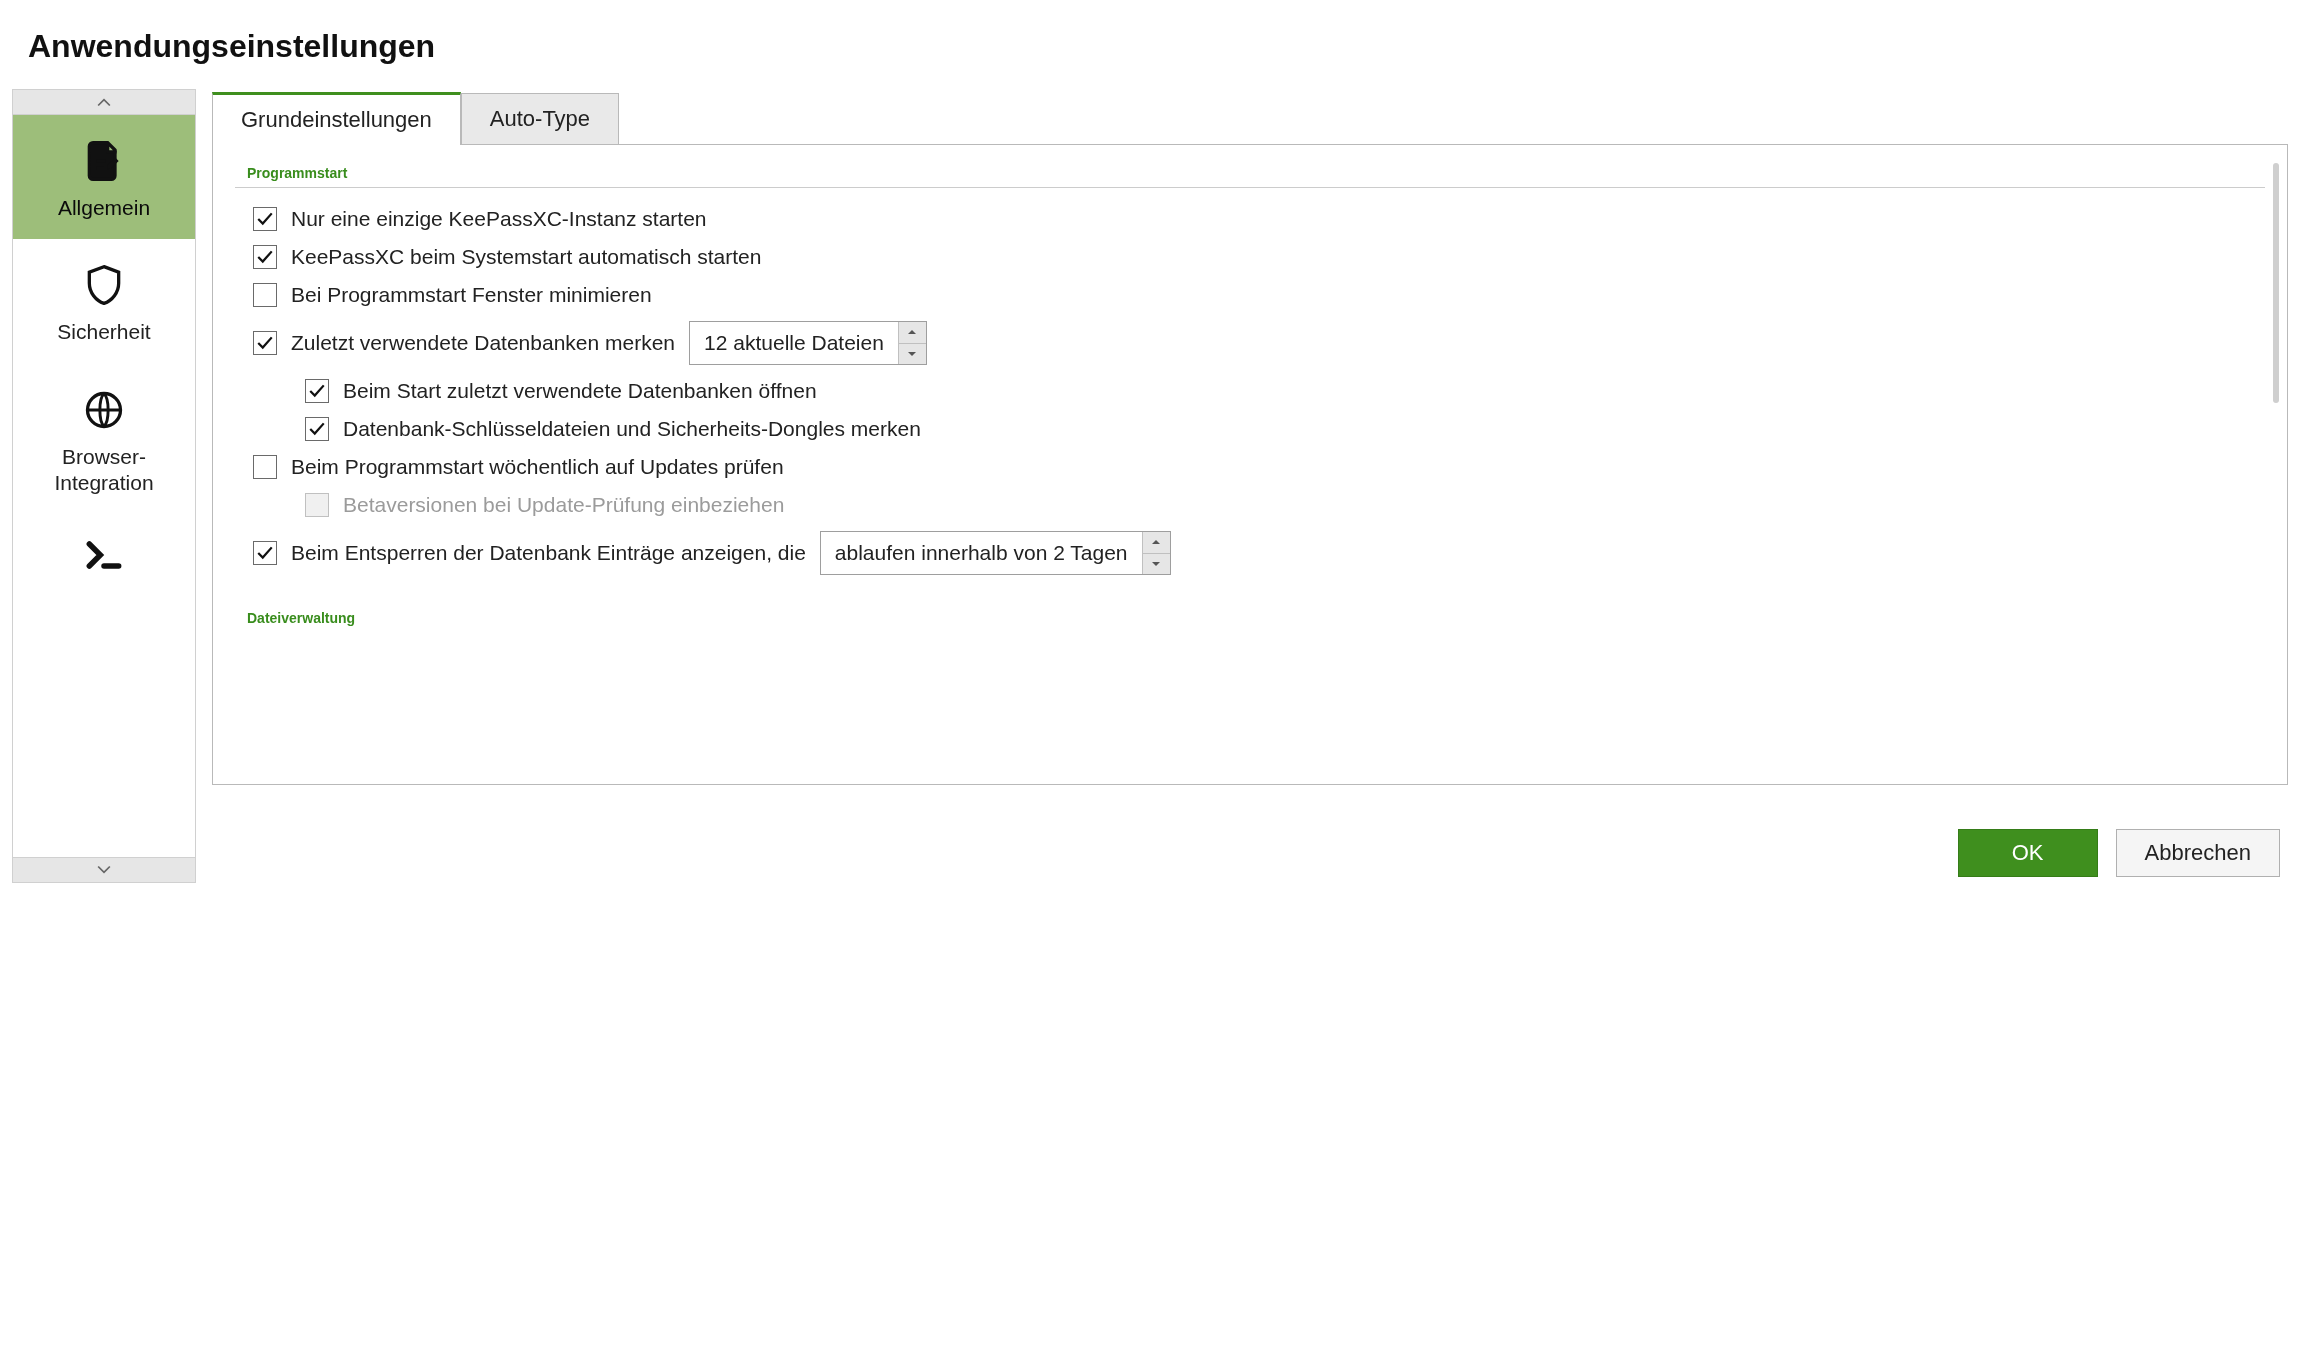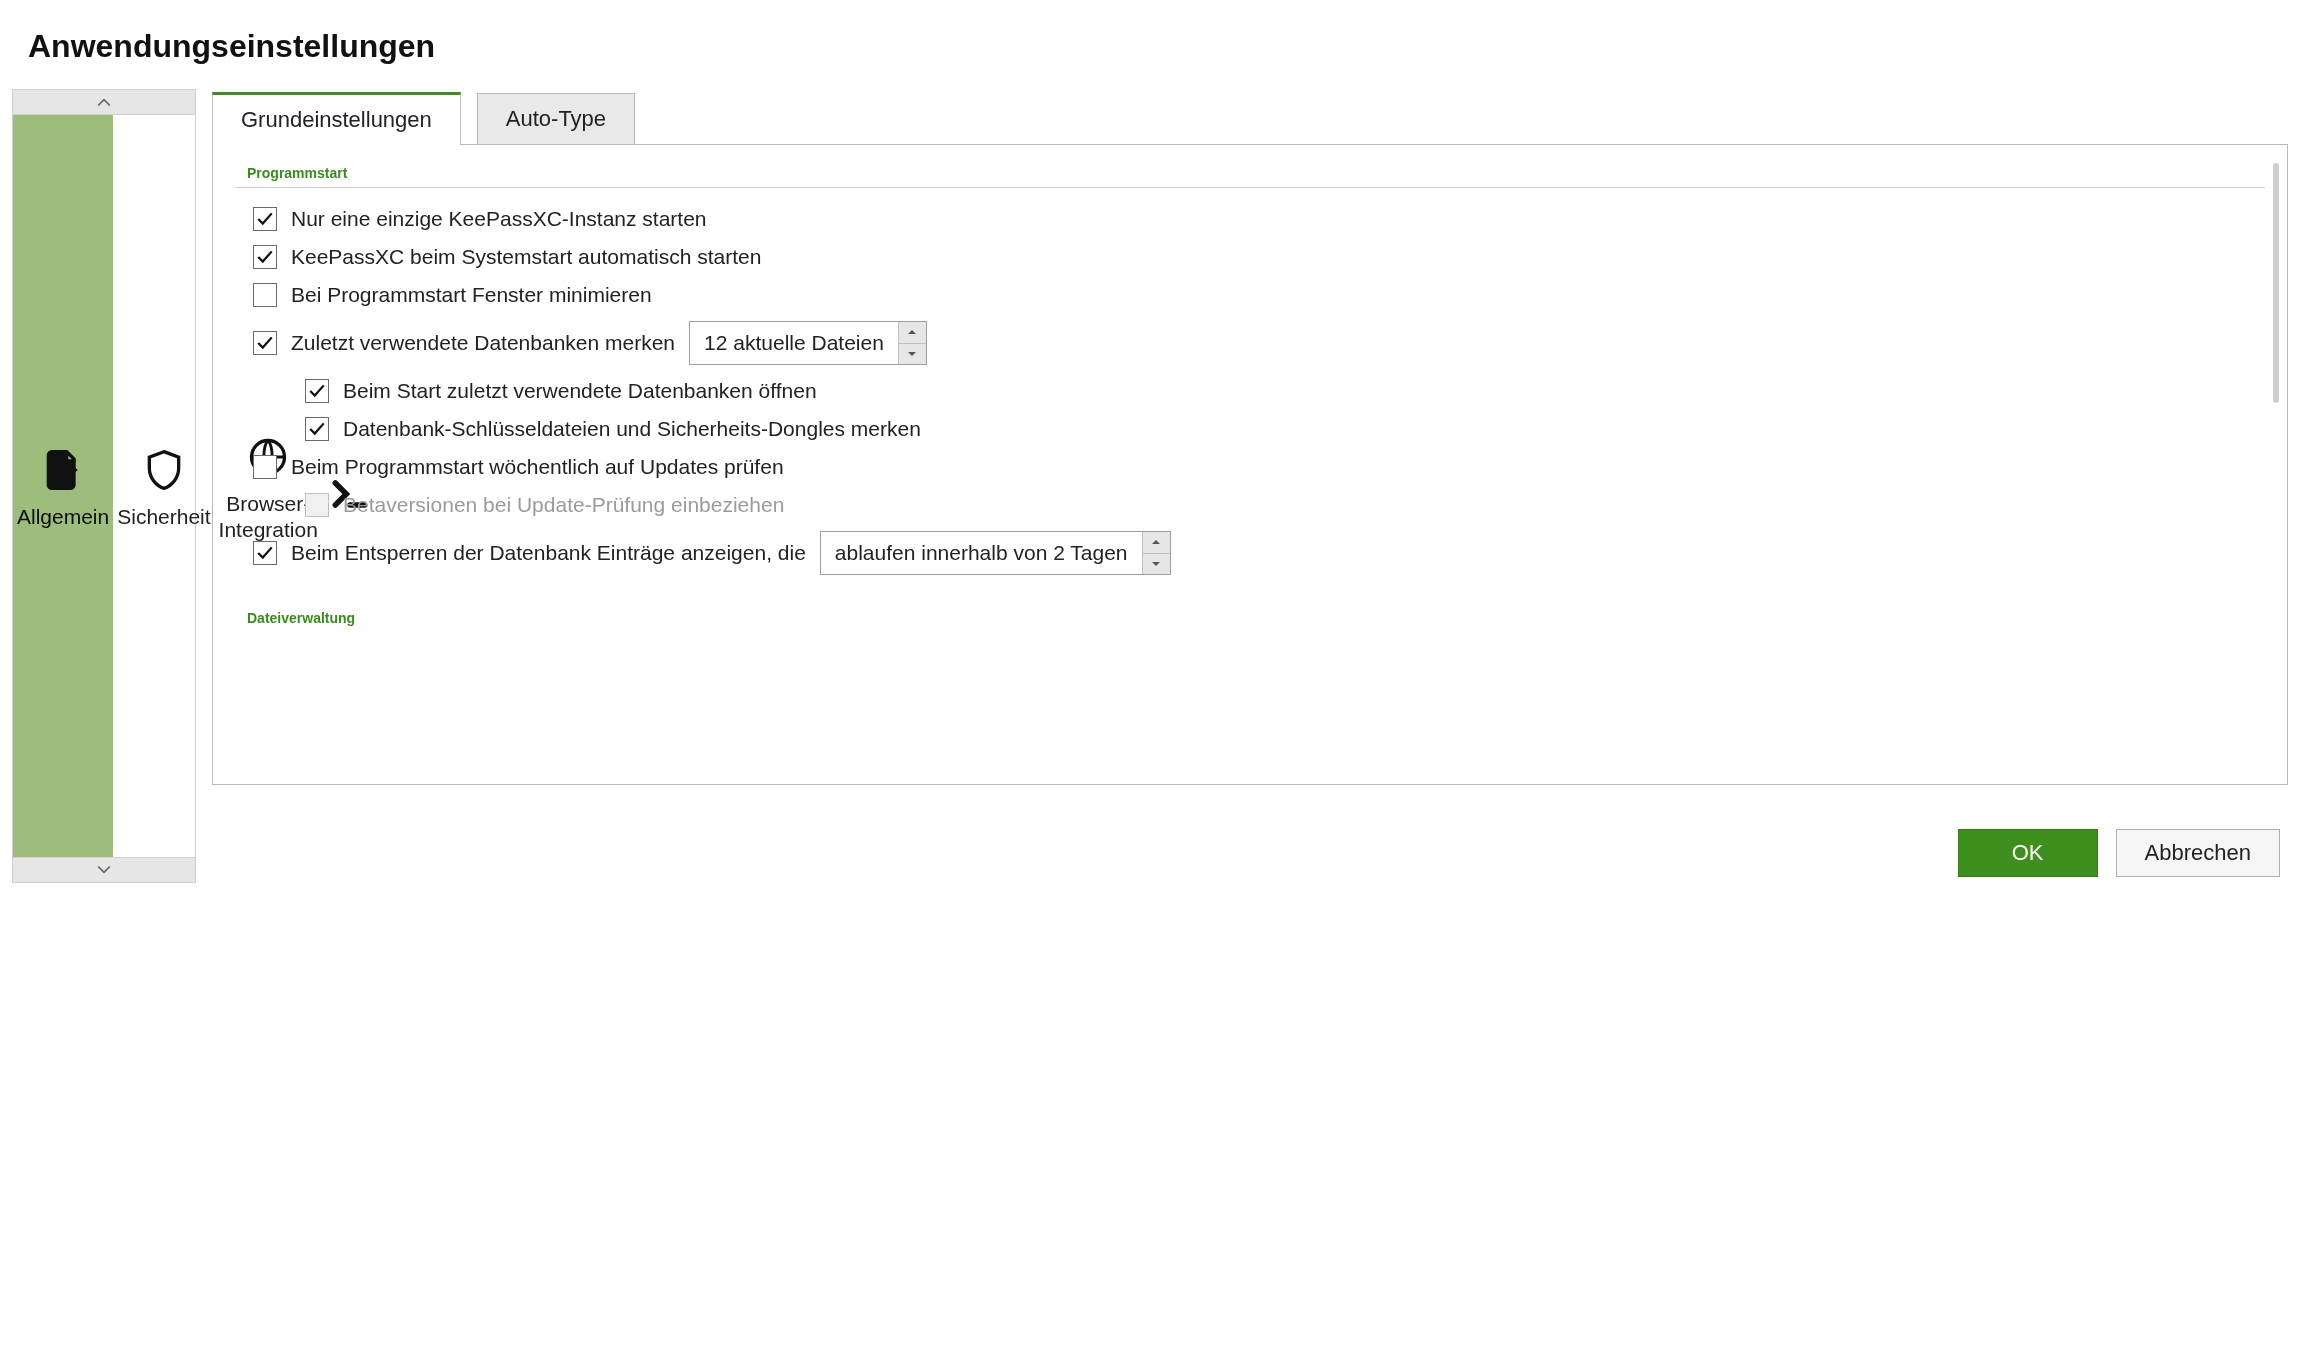--- a/index.html
+++ b/index.html
@@ -33,21 +33,21 @@
     border: 1px solid #d0d0d0;
     display: flex;
     align-items: center;
     justify-content: center;
     cursor: pointer;
   }
   .sidebar-scroll-btn svg { display:block; }
   .sidebar-items {
     flex: 1;
     display: flex;
-    flex-direction: row;
+    flex-direction: column;
     border: 1px solid #d0d0d0;
     border-top: none;
     border-bottom: none;
     background: #fff;
   }
   .sidebar-item {
     display: flex;
     flex-direction: column;
     align-items: center;
     justify-content: center;
@@ -76,21 +76,21 @@
     align-items: flex-end;
     border-bottom: 1px solid #b9b9b9;
     margin-top: 2px;
   }
   .tab {
     padding: 12px 28px;
     font-size: 22px;
     border: 1px solid #b9b9b9;
     border-bottom: none;
     background: #e9e9e9;
-    margin-right: 16px;
+    margin-right: 0;
     cursor: pointer;
     position: relative;
   }
   .tab.active {
     background: #fff;
     border-top: 3px solid #3f8f1e;
     top: 1px;
   }
 
   .tab-content {

